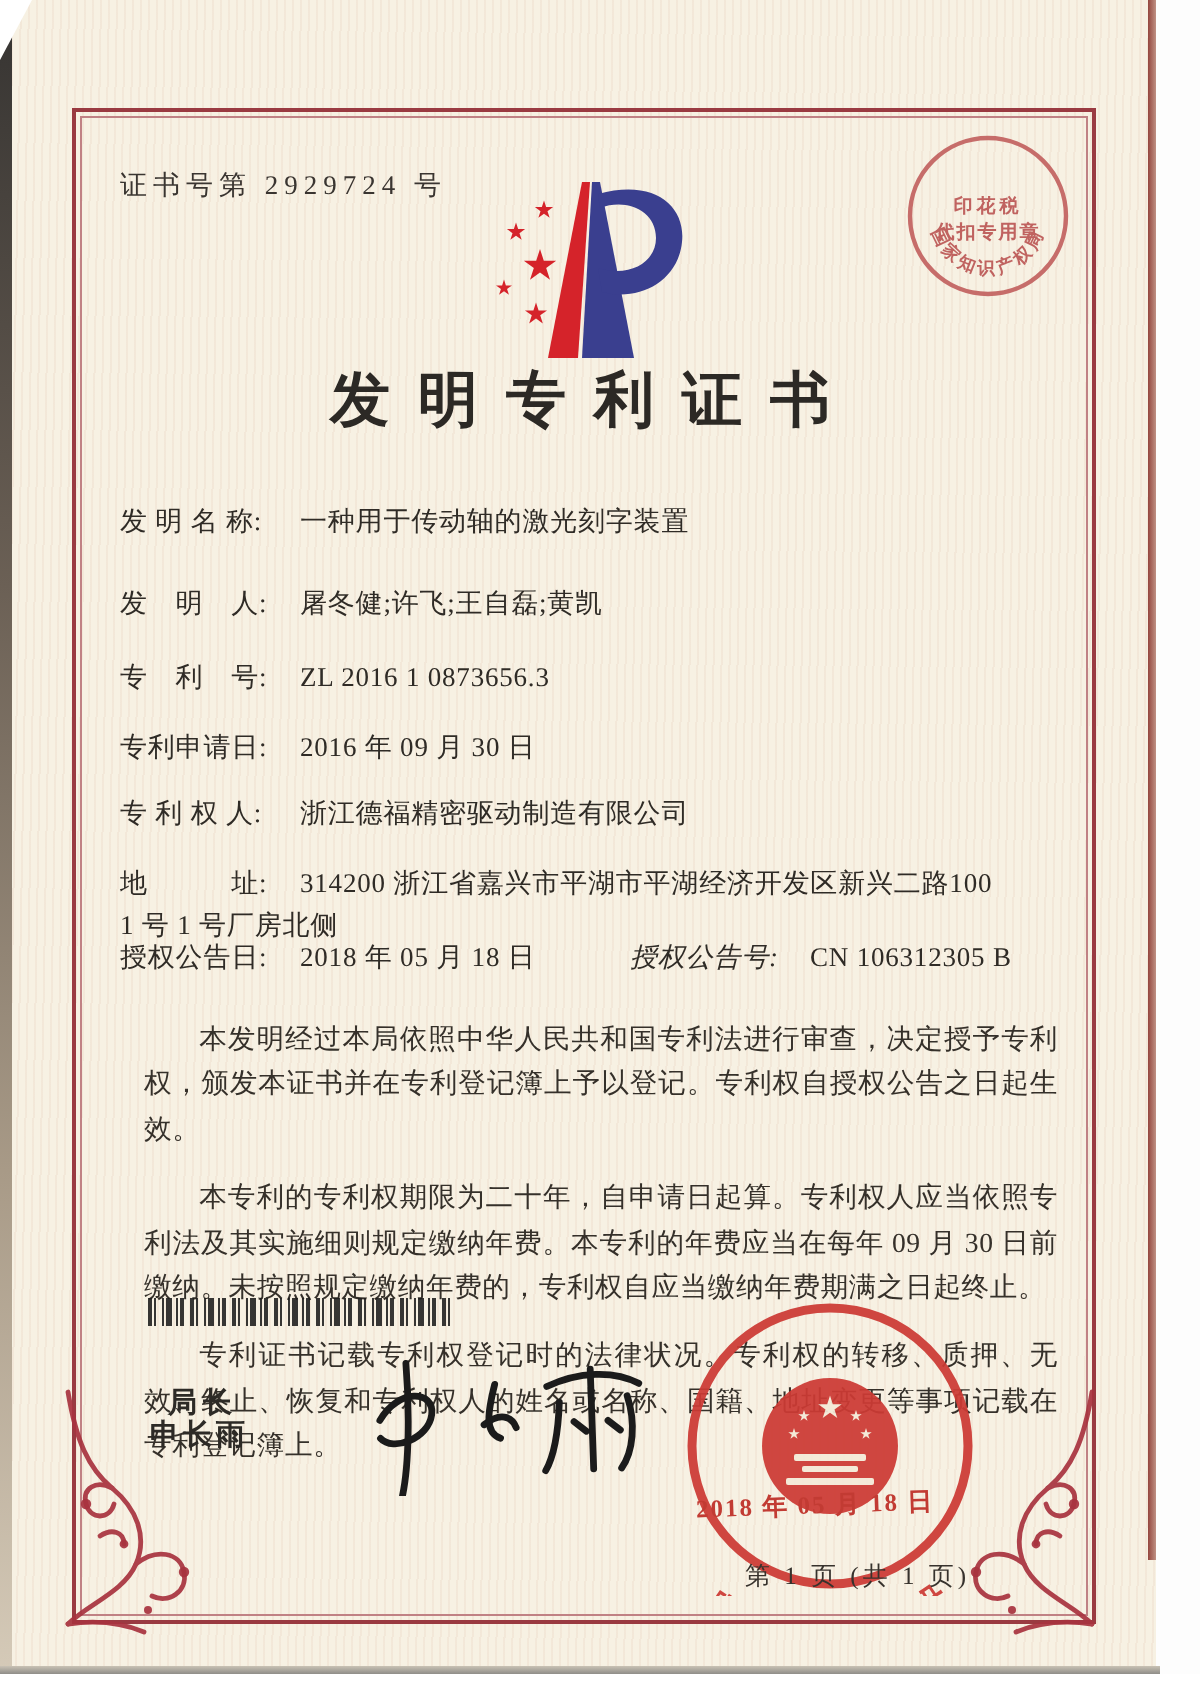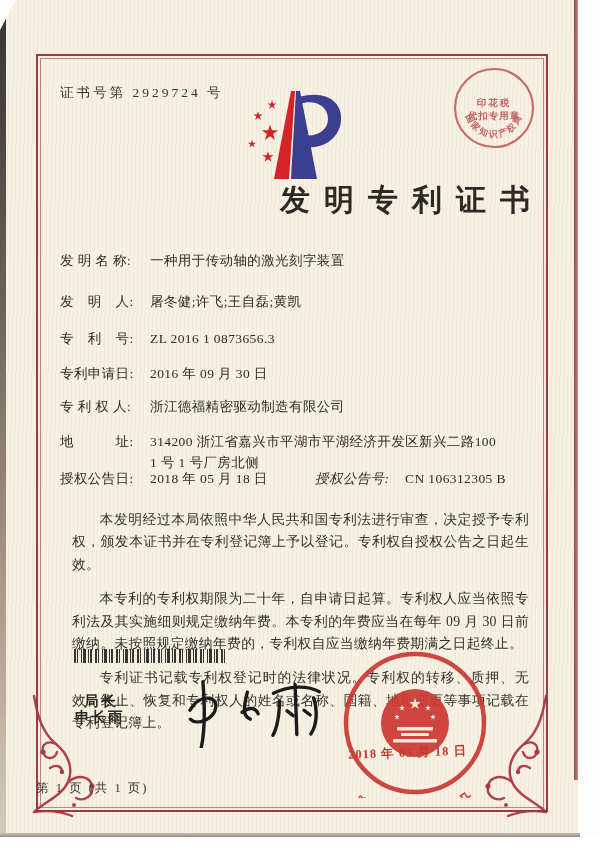--- a/index.html
+++ b/index.html
@@ -20,27 +20,27 @@
          background:linear-gradient(180deg,#c9c2b4,#8f8d88);}
   .bottom-band{position:absolute;left:0;top:837px;width:600px;height:10px;background:#ffffff;}
   
   .frame{position:absolute;left:36px;top:54px;width:508px;height:754px;
          border:2.5px solid #9a3a41;}
   .frame::after{content:"";position:absolute;left:2px;top:2px;right:2px;bottom:2px;
          border:1px solid #c08184;}
   
   .cert-no{position:absolute;left:60px;top:84px;font-size:13.5px;letter-spacing:3px;color:#3a3531;}
   .logo{position:absolute;left:243px;top:87px;}
-  .title{position:absolute;left:36px;top:180px;width:508px;text-align:right;
+  .title{position:absolute;left:36px;top:180px;width:508px;text-align:center;
          font-size:30px;font-weight:700;letter-spacing:14px;text-indent:14px;color:#2c2925;}
   
   .field{position:absolute;left:60px;width:482px;font-size:13.5px;letter-spacing:0.4px;
          color:#2f2b26;white-space:nowrap;}
   .field .lab{display:inline-block;width:90px;}
-  .addr2{margin-left:90px;display:block;margin-top:3px;}
+  .addr2{display:block;margin-top:3px;}
   .pair2{position:absolute;left:255px;top:0;}
   .pair2 .lab{width:90px;font-style:italic;}
   
   .paras{position:absolute;left:60px;top:497px;width:481px;font-size:13.8px;line-height:22.4px;
          text-align:justify;color:#35302a;}
   .paras p{margin:12px;text-indent:2em;letter-spacing:0.3px;}
   
   .barcode{position:absolute;left:74px;top:649px;width:154px;height:14px;opacity:.88;
     background:repeating-linear-gradient(90deg,
       #1c1c1c 0 2px, rgba(0,0,0,0) 2px 3px,
@@ -56,21 +56,21 @@
   
   .seal{position:absolute;left:340px;top:648px;opacity:.93;}
   .seal-date{position:absolute;left:348px;top:744px;width:160px;font-size:12.5px;letter-spacing:1px;
          color:#c23b33;transform:rotate(-2deg);font-weight:600;}
   
   .stamp{position:absolute;left:452px;top:66px;opacity:.88;}
   
   .orn-r{position:absolute;left:472px;top:690px;}
   .orn-l{position:absolute;left:28px;top:690px;transform:scaleX(-1);}
   
-  .footer{position:absolute;left:36px;top:780px;width:449px;text-align:left;
+  .footer{position:absolute;left:36px;top:780px;width:449px;text-align:right;
          font-size:12.5px;letter-spacing:2px;color:#37322d;}
 </style>
 </head>
 <body>
 
 <div class="stage">
   <div class="paper"></div>
   <div class="scan-edge-left"></div>
   <div class="corner-white"></div>
   <div class="paper-edge-right"></div>

